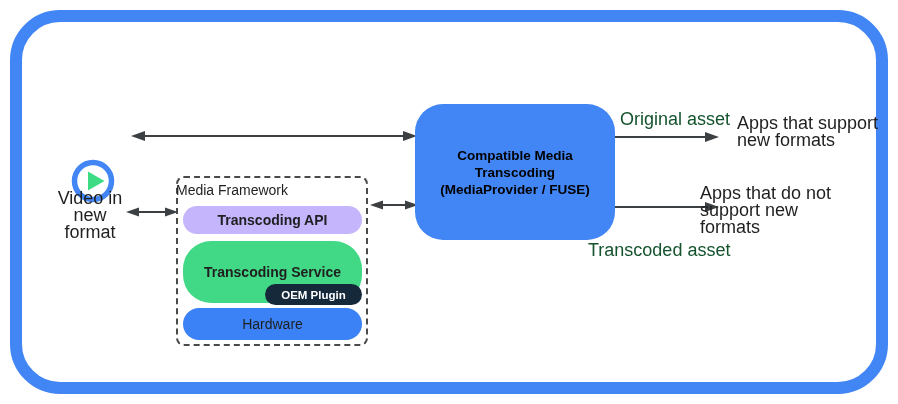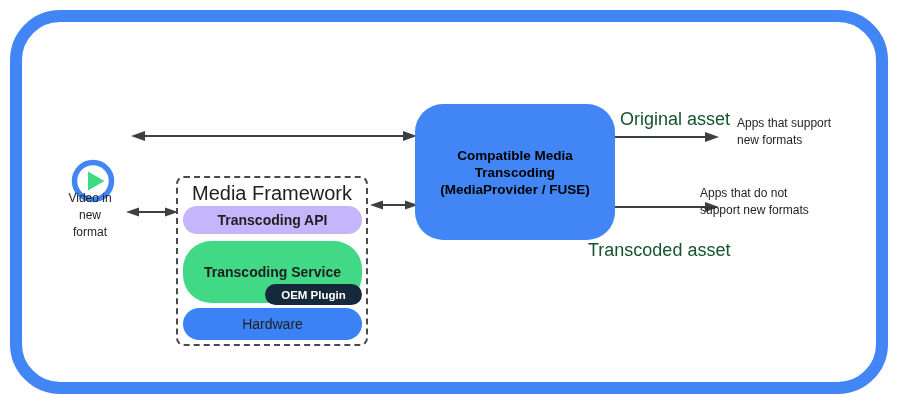--- a/index.html
+++ b/index.html
@@ -12,41 +12,41 @@
     overflow: hidden;
   }
   .frame {
     position: absolute;
     left: 10px; top: 10px;
     width: 854px; height: 360px;
     border: 12px solid #4285F4;
     border-radius: 50px;
   }
   .abs { position: absolute; }
-  .txt { font-size: 12px; line-height: 17px; white-space: pre-line; }
+  .txt { font-size: 18px; line-height: 17px; white-space: pre-line; }
   .center { text-align: center; }
   .blue-label { color: #14532d; font-size: 18px; white-space: nowrap; }
 
   
   .play-icon { left: 71px; top: 159px; }
 
   
   .video-label { left: 48px; top: 190px; width: 84px; }
 
   
   .mf-box {
     left: 176px; top: 176px;
     width: 192px; height: 170px;
     border: 2px dashed #4a4a4a;
     border-radius: 8px;
     box-sizing: border-box;
   }
   .mf-title {
     left: 176px; top: 182px; width: 192px;
-    font-size: 20px; text-align: center;
+    font-size: 14px; 
   }
   .pill {
     box-sizing: border-box;
     display: flex; align-items: center; justify-content: center;
     font-size: 14px;
   }
   .pill-api {
     left: 183px; top: 206px; width: 179px; height: 28px;
     background: #c4b5fd; border-radius: 14px;
     font-weight: 700;

